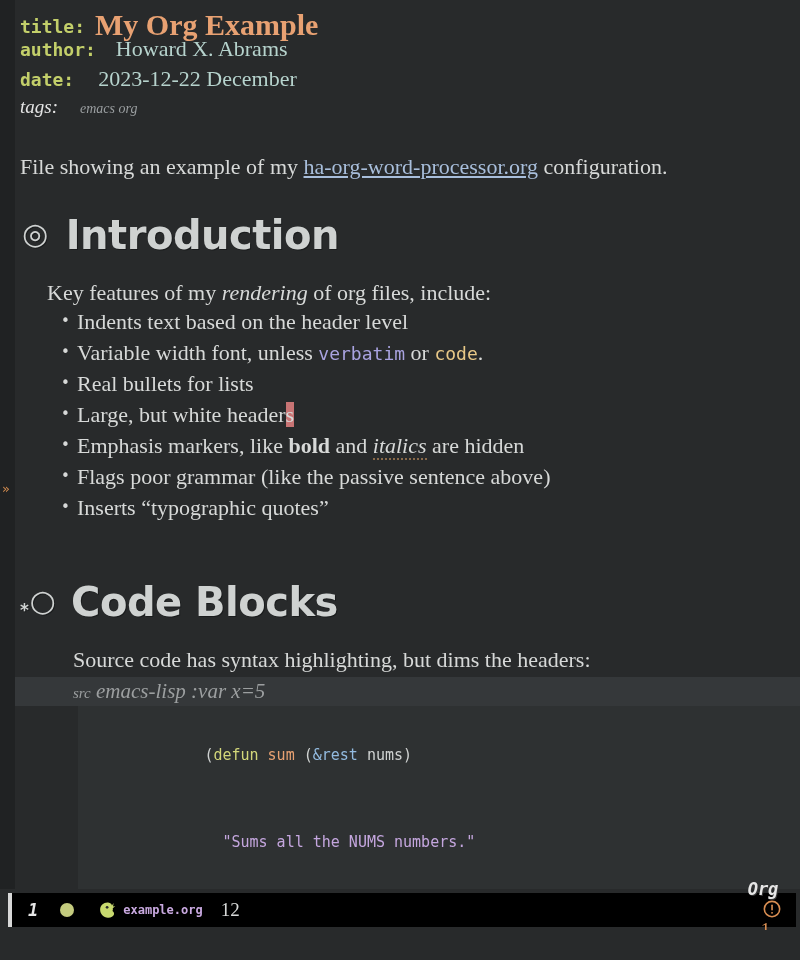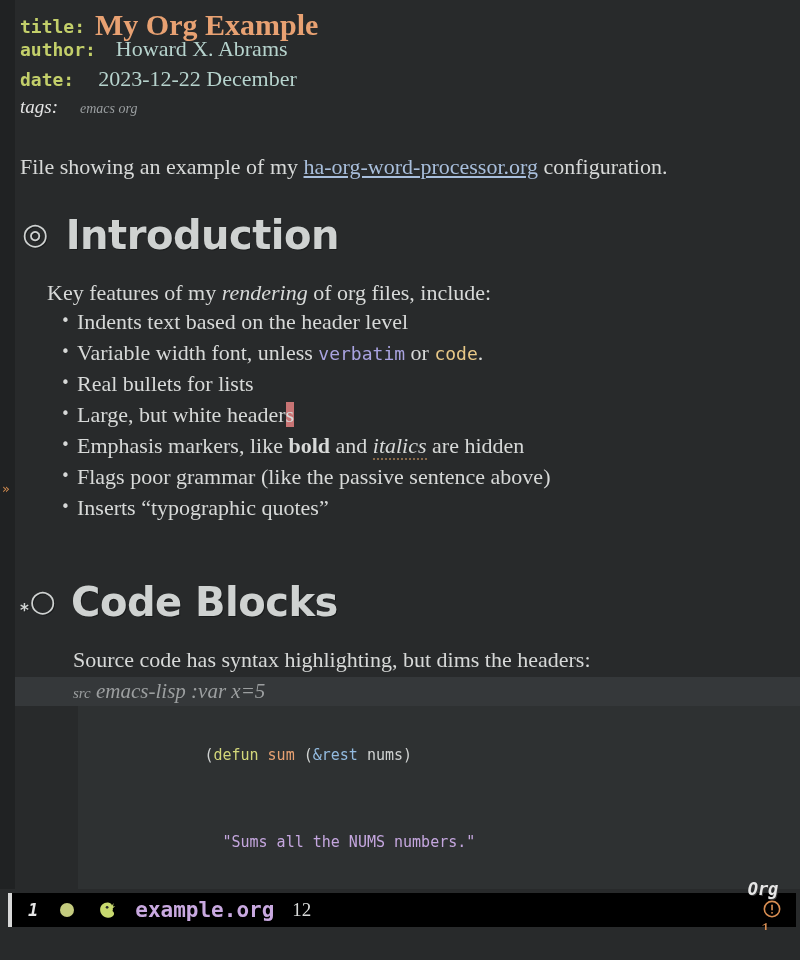--- a/index.html
+++ b/index.html
@@ -283,23 +283,23 @@
   .ml-dot {
     width: 14px; height: 14px;
     border-radius: 50%;
     background: #c4cb7e;
     margin-left: 22px;
   }
   .ml-gnu { margin-left: 22px; display: flex; align-items: center; }
   .ml-buf {
     font-family: "DejaVu Sans Mono", monospace;
     font-weight: bold;
-    font-size: 21px;
+    font-size: 12px;
     color: #c9a9e0;
-    margin-left: 17px;
+    margin-left: 5px;
   }
   .ml-num {
     font-family: "Liberation Serif", serif;
     font-size: 19px;
     color: #d7d9d8;
     margin-left: 18px;
   }
   .ml-right {
     margin-left: auto;
     display: flex;

